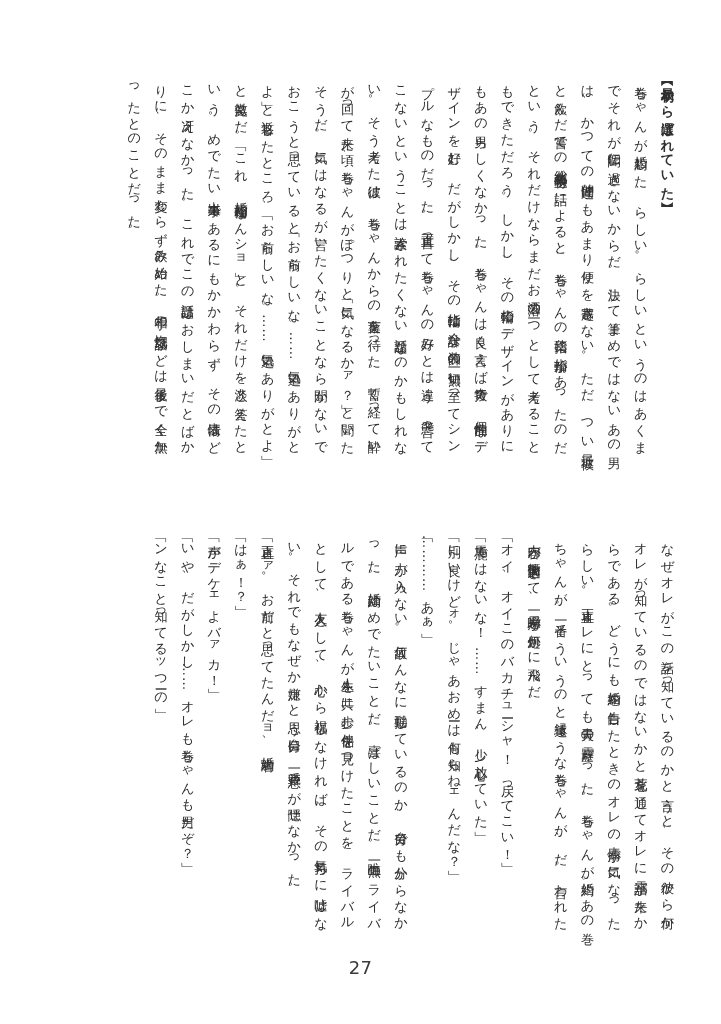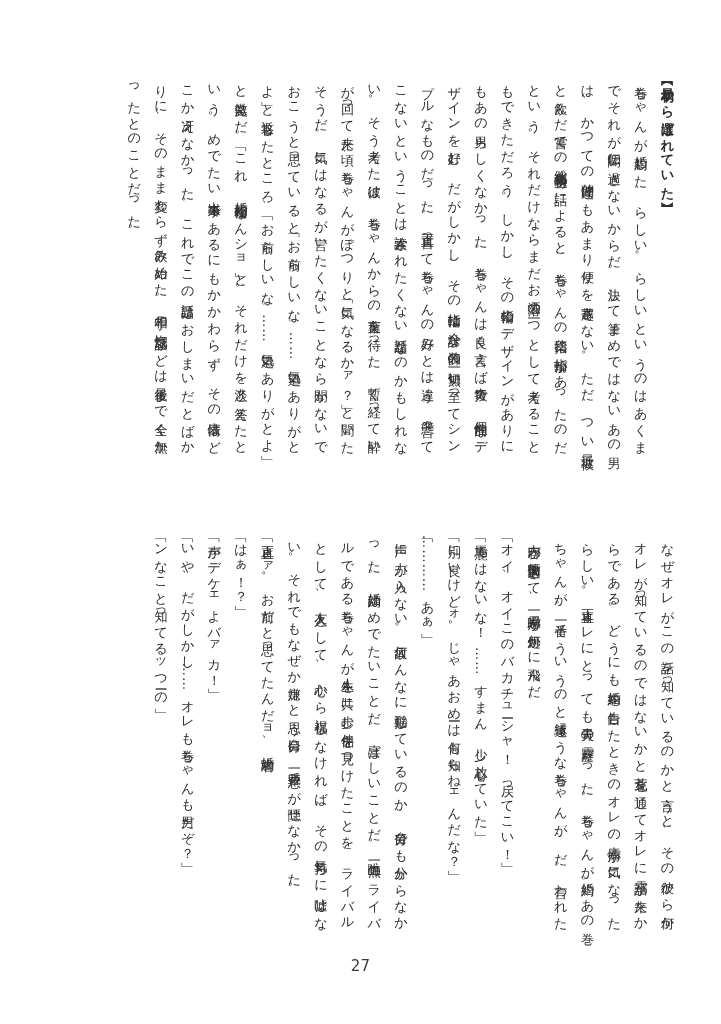--- a/index.html
+++ b/index.html
@@ -62,21 +62,21 @@
   }
 
   
   #page-number {
     position: absolute;
     left: 0;
     right: 0;
     top: 957px;
     text-align: center;
     font-family: "DejaVu Sans", "Liberation Sans", sans-serif;
-    font-size: 15px;
+    font-size: 18px;
     color: #3a3a3a;
     letter-spacing: 0.02em;
   }
 </style>
 </head>
 <body>
 
 <div id="page">
 
   <div class="vblock" id="block-intro">

